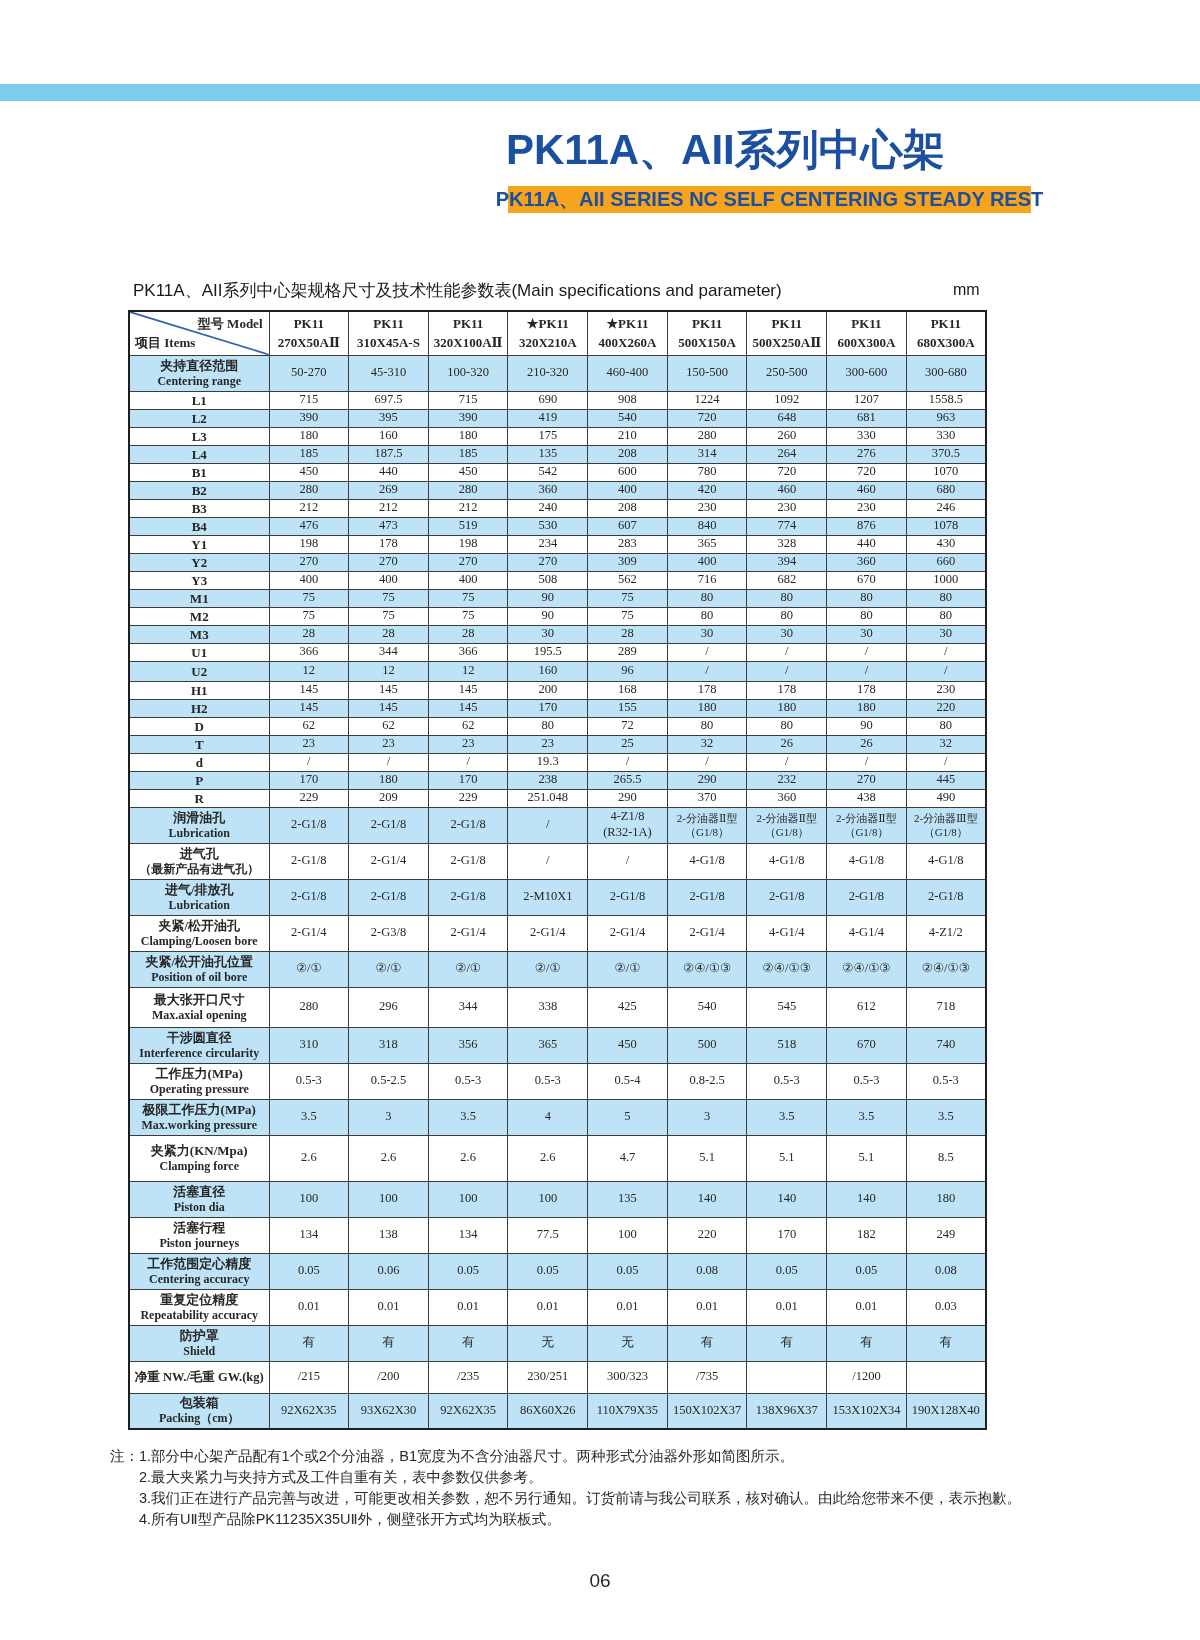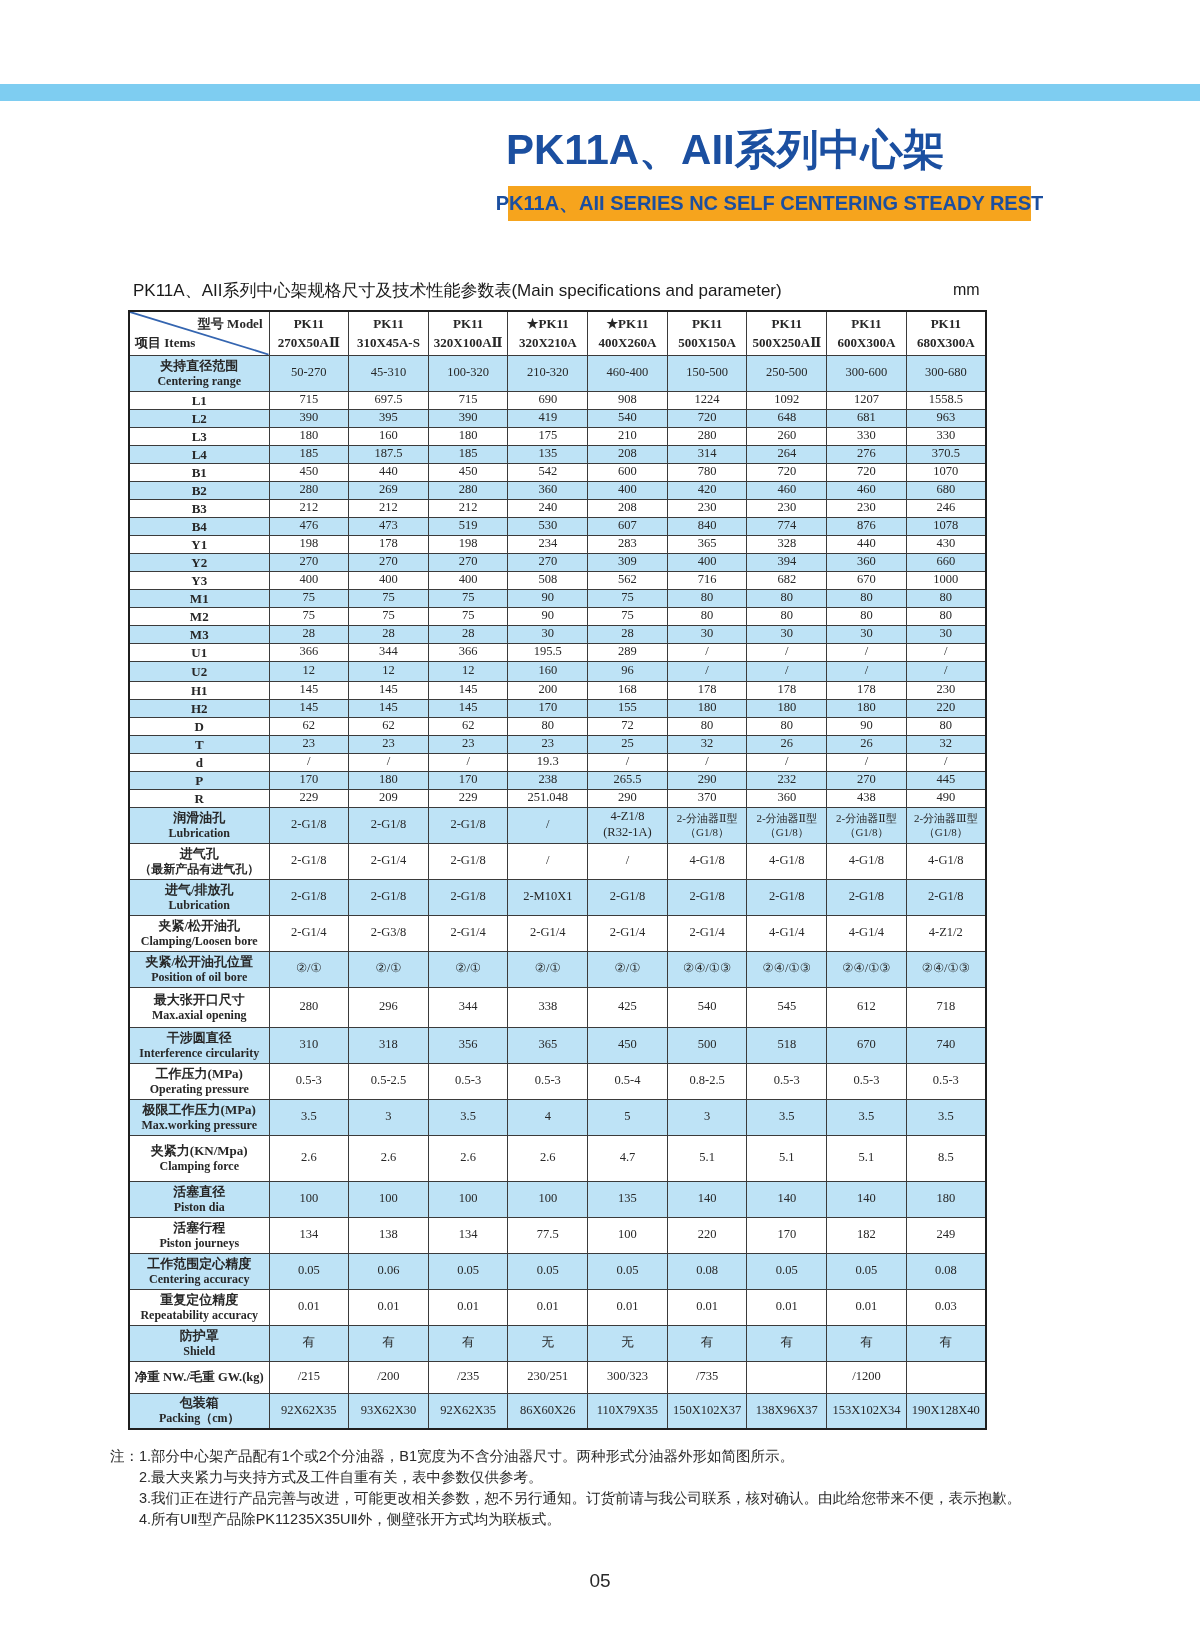--- a/index.html
+++ b/index.html
@@ -7,21 +7,21 @@
     width:1200px;height:1640px;position:relative;background:#ffffff;
     font-family:"Liberation Serif","DejaVu Serif",serif;overflow:hidden;
   }
   .top-strip{position:absolute;left:0;top:84px;width:1200px;height:17px;background:#7ECDF1;}
   .main-title{
     position:absolute;left:506px;top:122px;width:530px;
     font-family:"Liberation Sans","DejaVu Sans",sans-serif;
     font-weight:bold;font-size:42px;color:#1B4FA0;white-space:nowrap;
   }
   .banner{
-    position:absolute;left:508px;top:186px;width:523px;height:35px;background:#F6A41D;
+    position:absolute;left:508px;top:186px;width:523px;height:27px;background:#F6A41D;
     display:flex;align-items:center;justify-content:center;
     font-family:"Liberation Sans","DejaVu Sans",sans-serif;
     font-weight:bold;font-size:20px;color:#1B4FA0;white-space:nowrap;
   }
   .caption{
     position:absolute;left:133px;top:279px;
     font-family:"Liberation Sans","DejaVu Sans",sans-serif;
     font-size:17px;color:#1a1a1a;white-space:nowrap;
   }
   .caption-mm{
@@ -694,13 +694,13 @@
 <div class="notes">
   <span class="prefix">注：</span>
   <div class="note-items">
       <div class="note-line">1.部分中心架产品配有1个或2个分油器，B1宽度为不含分油器尺寸。两种形式分油器外形如简图所示。</div>
       <div class="note-line">2.最大夹紧力与夹持方式及工件自重有关，表中参数仅供参考。</div>
       <div class="note-line">3.我们正在进行产品完善与改进，可能更改相关参数，恕不另行通知。订货前请与我公司联系，核对确认。由此给您带来不便，表示抱歉。</div>
       <div class="note-line">4.所有UⅡ型产品除PK11235X35UⅡ外，侧壁张开方式均为联板式。</div>
     </div>
 </div>
 
-<div class="page-num">05</div>
+<div class="page-num">06</div>
 
 </body></html>

